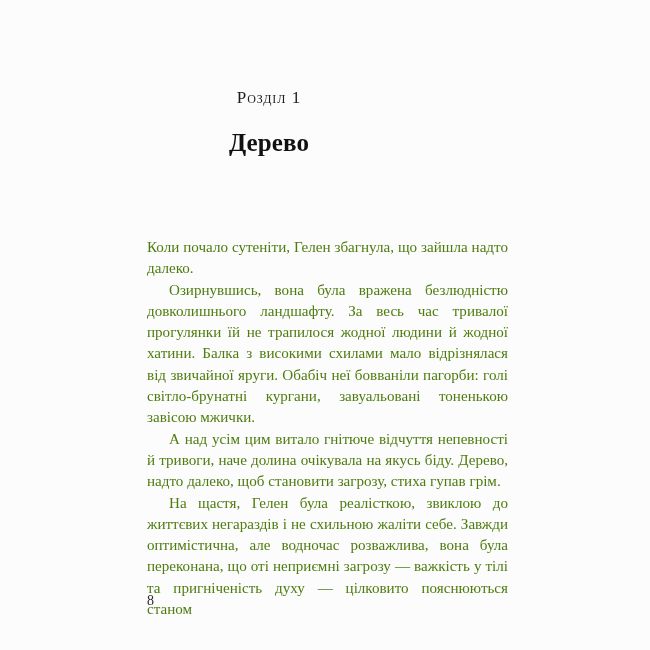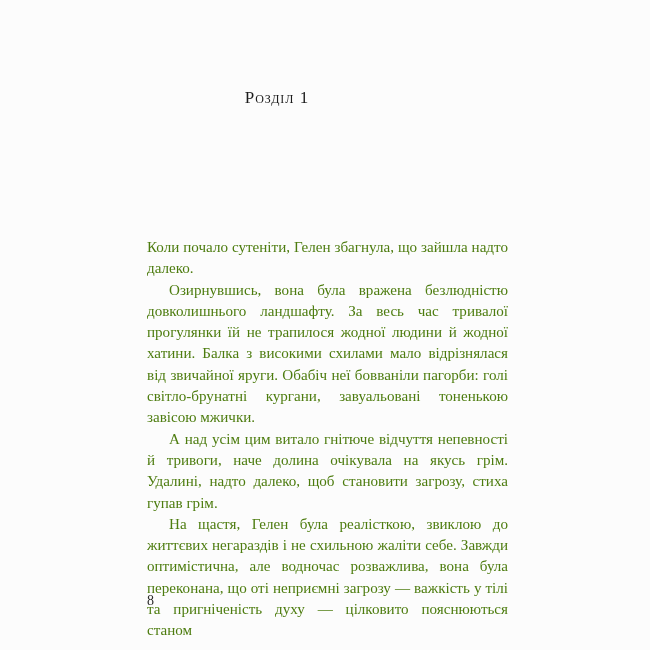--- a/index.html
+++ b/index.html
@@ -19,21 +19,21 @@
     position: relative;
     width: 650px;
     height: 650px;
     background: #fcfcfc;
     box-sizing: border-box;
   }
 
   
   .chapter-head {
     position: absolute;
-    left: 8px;
+    left: 0;
     top: 88px;
     width: 538px;
     text-align: center;
   }
 
   .chapter-label {
     font-family: "Liberation Serif", "DejaVu Serif", serif;
     font-size: 17px;
     letter-spacing: 0.06em;
     font-variant: small-caps;
@@ -87,24 +87,25 @@
     line-height: 1;
   }
 </style>
 </head>
 <body>
 
 <div class="page">
 
   <div class="chapter-head">
     <div class="chapter-label">Розділ 1</div>
+    <div class="chapter-title">Дерево</div>
   </div>
 
   <div class="body-block">
     <p class="para first">Коли почало сутеніти, Гелен збагнула, що зайшла надто далеко.</p>
     <p class="para">Озирнувшись, вона була вражена безлюдністю довколишнього ландшафту. За весь час тривалої прогулянки їй не трапилося жодної людини й жодної хатини. Балка з високими схилами мало відрізнялася від звичайної яруги. Обабіч неї бовваніли пагорби: голі світло-брунатні кургани, завуальовані тоненькою завісою мжички.</p>
-    <p class="para">А над усім цим витало гнітюче відчуття непевності й тривоги, наче долина очікувала на якусь грім. Удалині, надто далеко, щоб становити загрозу, стиха гупав грім.</p>
+    <p class="para">А над усім цим витало гнітюче відчуття непевності й тривоги, наче долина очікувала на якусь біду. Дерево, надто далеко, щоб становити загрозу, стиха гупав грім.</p>
     <p class="para">На щастя, Гелен була реалісткою, звиклою до життєвих негараздів і не схильною жаліти себе. Завжди оптимістична, але водночас розважлива, вона була переконана, що оті неприємні загрозу — важкість у тілі та пригніченість духу — цілковито пояснюються станом</p>
   </div>
 
   <div class="folio">8</div>
 
 </div>
 
 </body></html>

